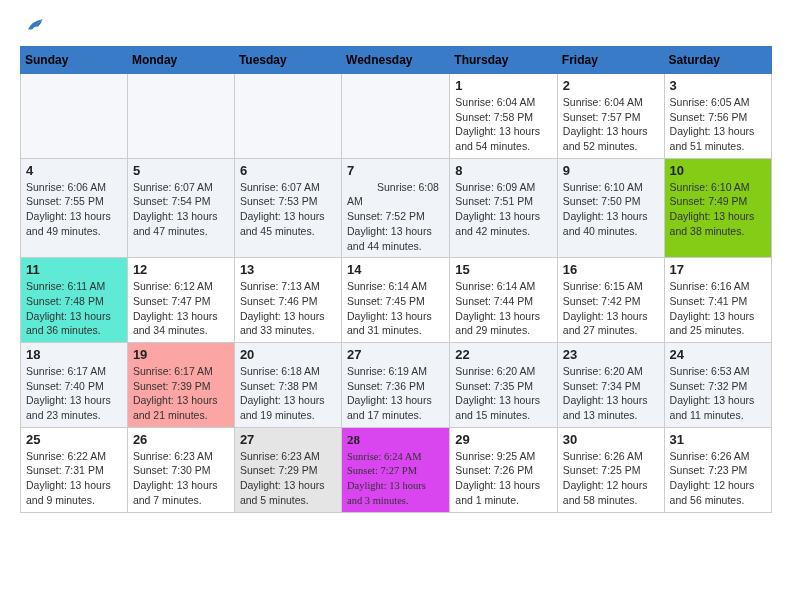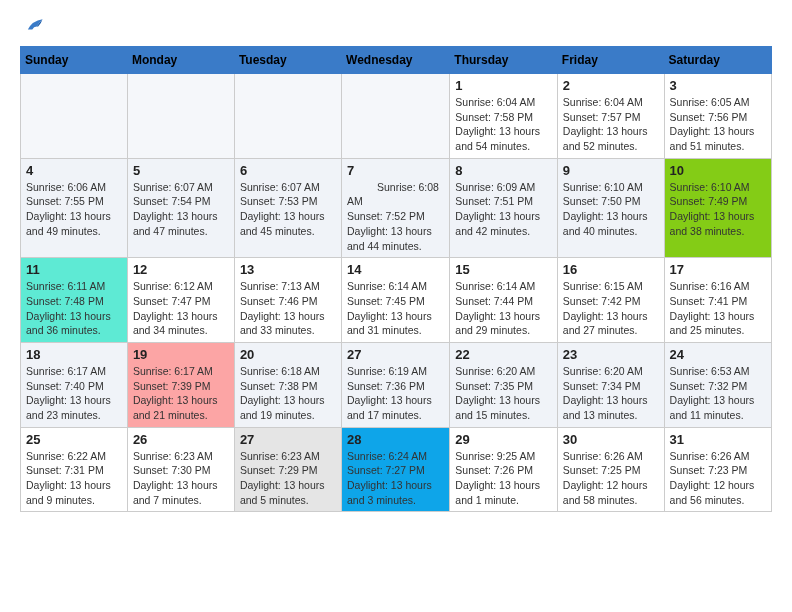--- a/index.html
+++ b/index.html
@@ -247,21 +247,21 @@
 Daylight: 13 hours
 and 9 minutes.</span></td>
         <td style="background: rgb(255, 255, 255);"><span class="day-num">26</span><span class="day-detail" style="white-space: pre-line;">Sunrise: 6:23 AM
 Sunset: 7:30 PM
 Daylight: 13 hours
 and 7 minutes.</span></td>
         <td style="background: #e5e5e5;"><span class="day-num">27</span><span class="day-detail" style="white-space: pre-line;">Sunrise: 6:23 AM
 Sunset: 7:29 PM
 Daylight: 13 hours
 and 5 minutes.</span></td>
-        <td style="background: #0ea5e9;"><span class="day-num">28</span><span class="day-detail" style="white-space: pre-line;">Sunrise: 6:24 AM
+        <td style="background: #d946ef; font-family: Liberation Serif, serif;"><span class="day-num">28</span><span class="day-detail" style="white-space: pre-line;">Sunrise: 6:24 AM
 Sunset: 7:27 PM
 Daylight: 13 hours
 and 3 minutes.</span></td>
         <td style="background: rgb(255, 255, 255);"><span class="day-num">29</span><span class="day-detail" style="white-space: pre-line;">Sunrise: 9:25 AM
 Sunset: 7:26 PM
 Daylight: 13 hours
 and 1 minute.</span></td>
         <td style="background: rgb(255, 255, 255);"><span class="day-num">30</span><span class="day-detail" style="white-space: pre-line;">Sunrise: 6:26 AM
 Sunset: 7:25 PM
 Daylight: 12 hours

